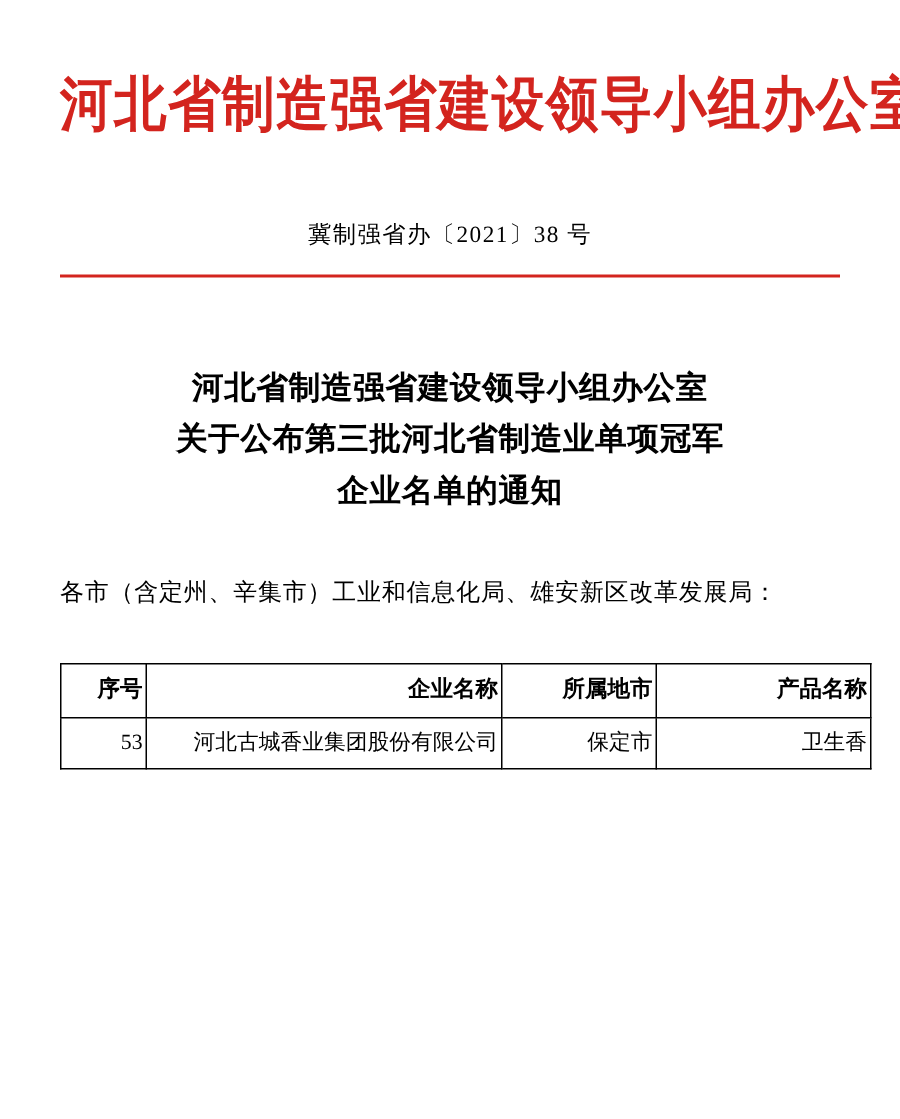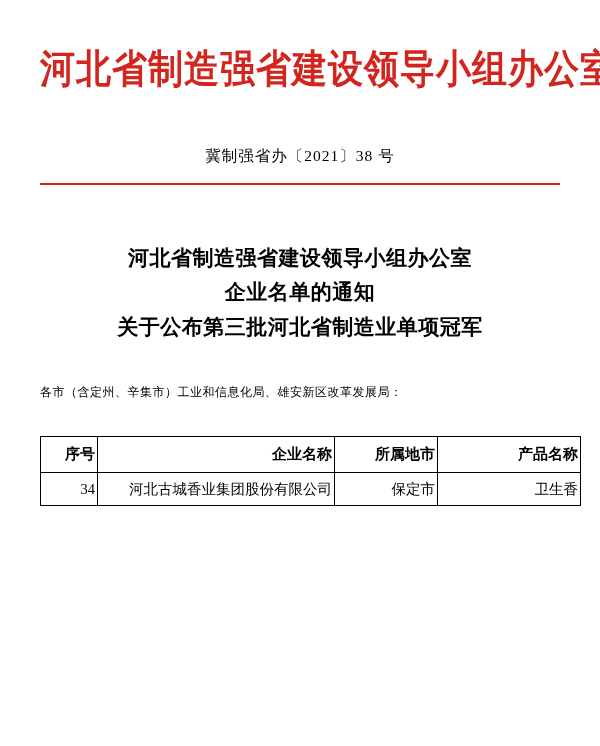--- a/index.html
+++ b/index.html
@@ -63,21 +63,21 @@
     font-size: 21px;
     font-weight: bold;
     line-height: 1.65;
     letter-spacing: 0.5px;
   }
   .doc-title div { white-space: nowrap; }
 
   
   .recipient {
     margin-top: 38px;
-    font-size: 12px;
+    font-size: 16px;
     line-height: 1.6;
     letter-spacing: 0.5px;
   }
   .para {
     margin-top: 10px;
     font-size: 15.5px;
     line-height: 1.95;
     letter-spacing: 0.3px;
     text-align: justify;
     text-indent: 2em;
@@ -118,40 +118,40 @@
   <div class="masthead">
     <div class="masthead-title">河北省制造强省建设领导小组办公室文件</div>
   </div>
 
   <div class="doc-number">冀制强省办〔2021〕38 号</div>
 
   <div class="red-rule"></div>
 
   <div class="doc-title">
     <div>河北省制造强省建设领导小组办公室</div>
+    <div>关于公布第三批河北省制造业单项冠军</div>
     <div>企业名单的通知</div>
-    <div>关于公布第三批河北省制造业单项冠军</div>
   </div>
 
   <div class="recipient">各市（含定州、辛集市）工业和信息化局、雄安新区改革发展局：</div>
 
 
   <div class="table-wrap">
     <table class="list">
       <thead>
         <tr>
           <th class="col-idx">序号</th>
           <th class="col-name">企业名称</th>
           <th class="col-city">所属地市</th>
           <th class="col-prod">产品名称</th>
         </tr>
       </thead>
       <tbody>
         <tr>
-          <td class="col-idx">34</td>
+          <td class="col-idx">53</td>
           <td class="col-name">河北古城香业集团股份有限公司</td>
           <td class="col-city">保定市</td>
           <td class="col-prod">卫生香</td>
         </tr>
       </tbody>
     </table>
   </div>
 
 </div>
 

